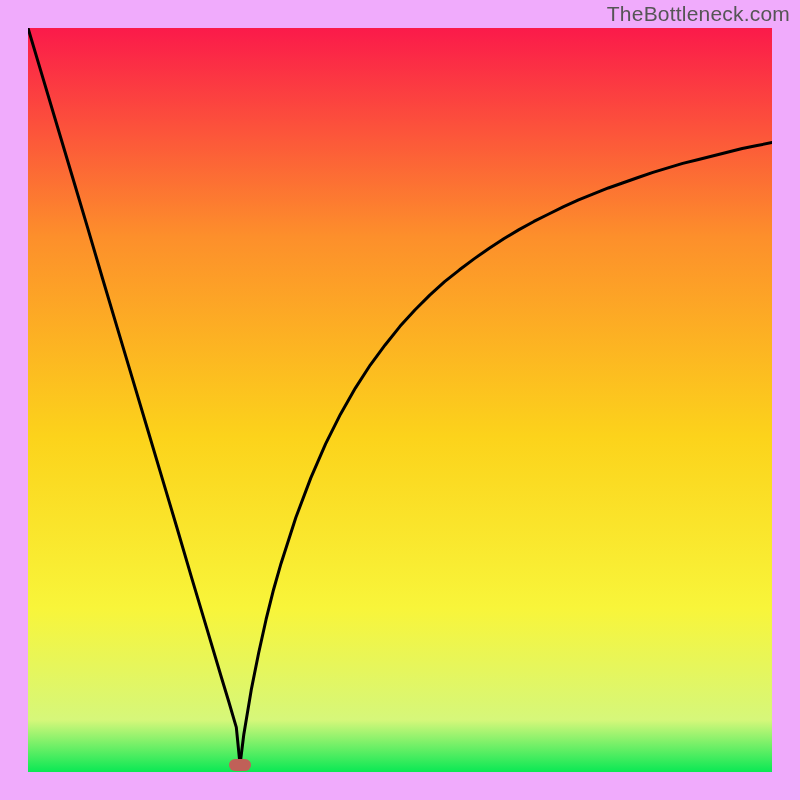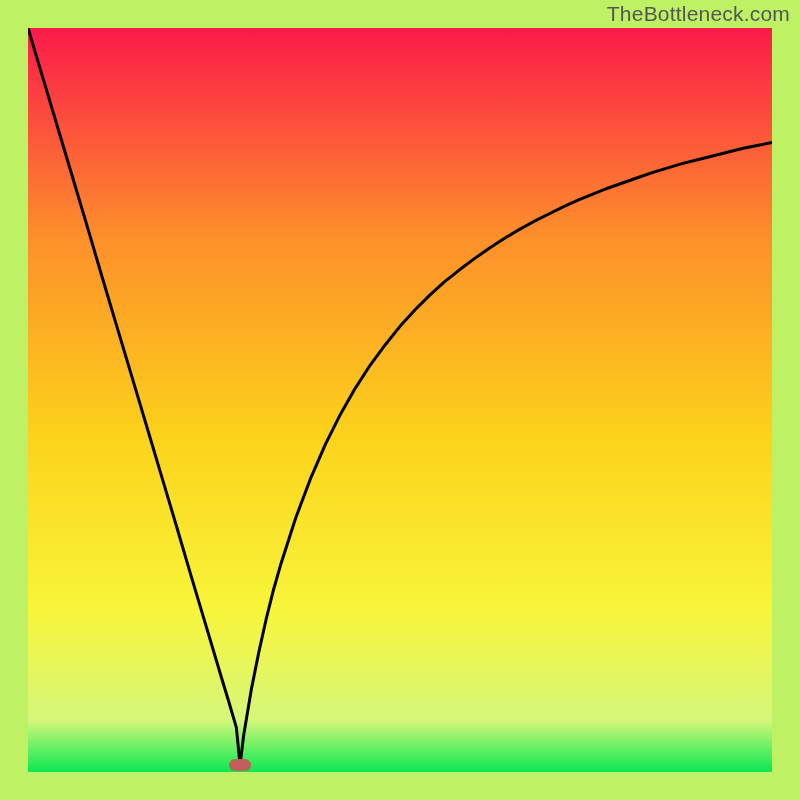--- a/index.html
+++ b/index.html
@@ -8,21 +8,21 @@
     width: 800px;
     height: 800px;
     background: #000;
     font-family: Arial, Helvetica, sans-serif;
     overflow: hidden;
   }
   .frame {
     position: relative;
     width: 800px;
     height: 800px;
-    background: #bef264;
+    background: #f0abfc;
   }
   .watermark {
     position: absolute;
     top: 2px;
     right: 10px;
     color: #555;
     font-size: 21px;
     font-weight: 500;
     letter-spacing: 0.2px;
     z-index: 10;

